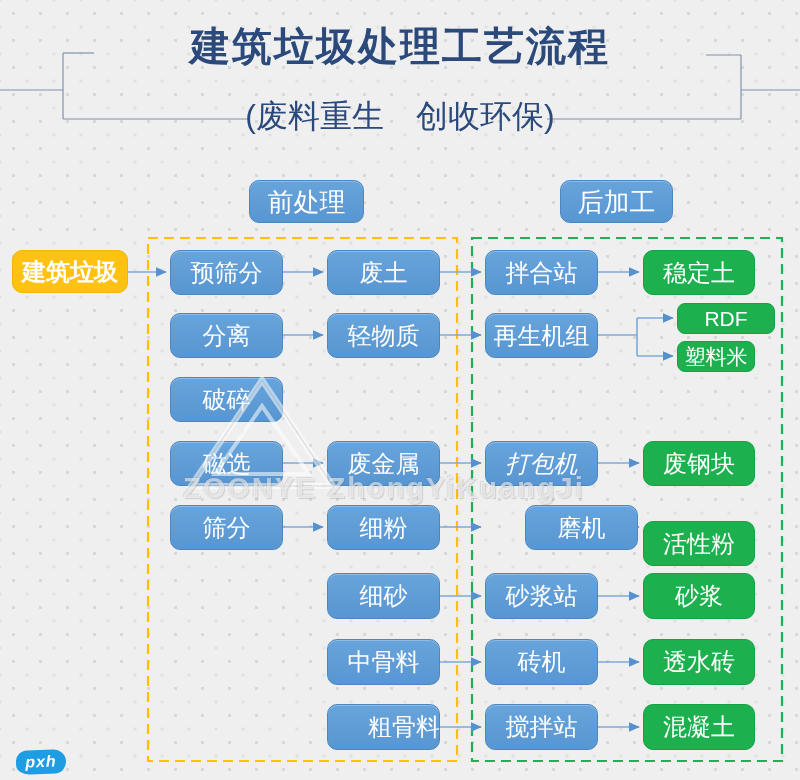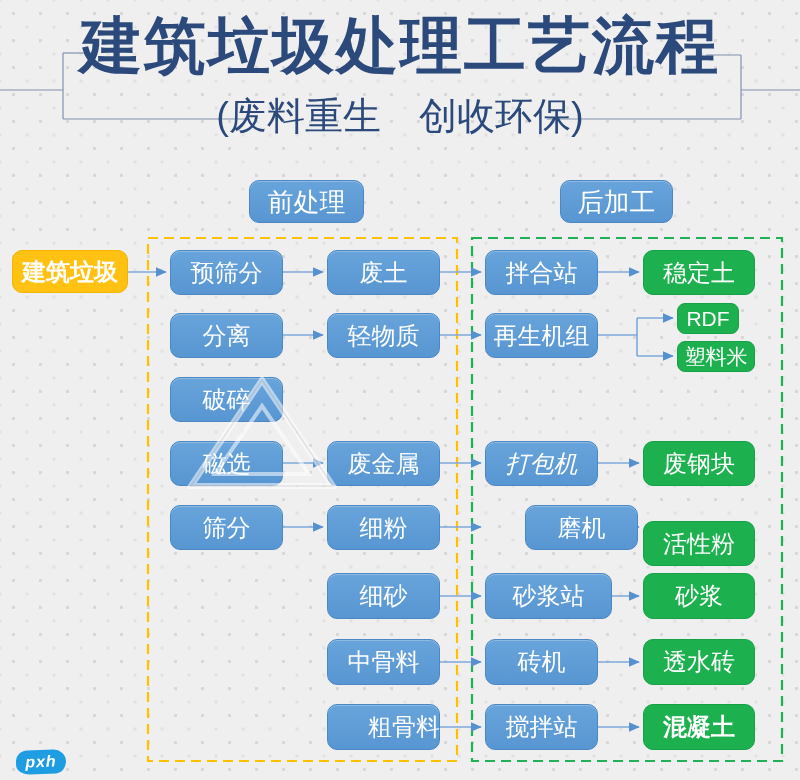--- a/index.html
+++ b/index.html
@@ -8,26 +8,26 @@
     position:relative;width:800px;height:780px;overflow:hidden;
     background-color:#efefef;
     background-image:
       radial-gradient(circle,#d8d8d8 1.5px,rgba(0,0,0,0) 1.7px),
       radial-gradient(circle,#e1e1e1 1.5px,rgba(0,0,0,0) 1.7px);
     background-size:27px 27px;
     background-position:0 0,13.5px 13.5px;
   }
   .page-title{
     position:absolute;top:12px;left:0;right:0;text-align:center;
-    font-size:62px;font-weight:900;letter-spacing:2px;color:#2b4a7b;
+    font-size:40px;font-weight:900;letter-spacing:2px;color:#2b4a7b;
     line-height:68px;white-space:nowrap;
   }
   .page-subtitle{
     position:absolute;top:99px;left:0;right:0;text-align:center;
-    font-size:38px;font-weight:400;color:#2b4a7b;line-height:34px;white-space:nowrap;
+    font-size:32px;font-weight:400;color:#2b4a7b;line-height:34px;white-space:nowrap;
   }
   .decor-svg,.flow-svg{position:absolute;left:0;top:0;}
   .node{
     position:absolute;display:flex;align-items:center;justify-content:center;
     color:#ffffff;font-size:24px;line-height:1;border-radius:10px;
     box-sizing:border-box;white-space:nowrap;z-index:3;
   }
   .node.blue{
     background:linear-gradient(180deg,#68a4db 0%,#5896d2 100%);
     border:1px solid #4b87c2;
@@ -125,42 +125,43 @@
       <div class="node blue" style="left: 327px; top: 313px; width: 113px; height: 45px;">轻物质</div>
       <div class="node blue" style="left: 327px; top: 441px; width: 113px; height: 45px;">废金属</div>
       <div class="node blue" style="left: 327px; top: 505px; width: 113px; height: 45px;">细粉</div>
       <div class="node blue" style="left: 327px; top: 573px; width: 113px; height: 46px;">细砂</div>
       <div class="node blue" style="left: 327px; top: 639px; width: 113px; height: 46px;">中骨料</div>
       <div class="node blue" style="left: 327px; top: 704px; width: 113px; height: 46px; padding-left: 41px;">粗骨料</div>
       <div class="node blue" style="left: 485px; top: 250px; width: 113px; height: 45px;">拌合站</div>
       <div class="node blue" style="left: 485px; top: 313px; width: 113px; height: 45px;">再生机组</div>
       <div class="node blue" style="left: 485px; top: 441px; width: 113px; height: 45px; font-style: italic;">打包机</div>
       <div class="node blue" style="left: 485px; top: 505px; width: 113px; height: 45px; margin-left: 40px;">磨机</div>
-      <div class="node blue" style="left: 485px; top: 573px; width: 127px; height: 46px;">砂浆站</div>
+      <div class="node blue" style="left: 485px; top: 573px; width: 113px; height: 46px;">砂浆站</div>
       <div class="node blue" style="left: 485px; top: 639px; width: 113px; height: 46px;">砖机</div>
       <div class="node blue" style="left: 485px; top: 704px; width: 113px; height: 46px;">搅拌站</div>
       <div class="node green" style="left: 643px; top: 250px; width: 112px; height: 45px;">稳定土</div>
-      <div class="node green small" style="left: 677px; top: 303px; width: 62px; height: 31px;">RDF</div>
+      <div class="node green small" style="left: 677px; top: 303px; width: 98px; height: 31px;">RDF</div>
       <div class="node green small" style="left: 677px; top: 341px; width: 78px; height: 31px;">塑料米</div>
       <div class="node green" style="left: 643px; top: 441px; width: 112px; height: 45px;">废钢块</div>
       <div class="node green" style="left: 643px; top: 505px; width: 112px; height: 45px; margin-top: 16px;">活性粉</div>
       <div class="node green" style="left: 643px; top: 573px; width: 112px; height: 46px;">砂浆</div>
       <div class="node green" style="left: 643px; top: 639px; width: 112px; height: 46px;">透水砖</div>
-      <div class="node green" style="left: 643px; top: 704px; width: 112px; height: 46px; font-weight: bold;">混凝土</div>
+      <div class="node green" style="left: 643px; top: 704px; width: 112px; height: 46px;">混凝土</div>
     </div>
 
   <div class="watermark">
     <svg class="wm-logo" width="150" height="116">
       <g fill="none" stroke="rgba(255,255,255,0.55)" stroke-width="6">
         <polygon points="75,4 146,110 4,110"></polygon>
         <polygon points="75,30 122,98 28,98" stroke-width="4"></polygon>
       </g>
       <g fill="none" stroke="rgba(120,120,120,0.18)" stroke-width="1.5">
         <polygon points="75,4 146,110 4,110"></polygon>
       </g>
     </svg>
+    <div class="wm-en">ZOONYE ZhongYiKuangJi</div>
   </div>
 
   <div class="pxh-badge">
     <span>pxh</span>
   </div>
 
 </div>
 
 </body></html>

